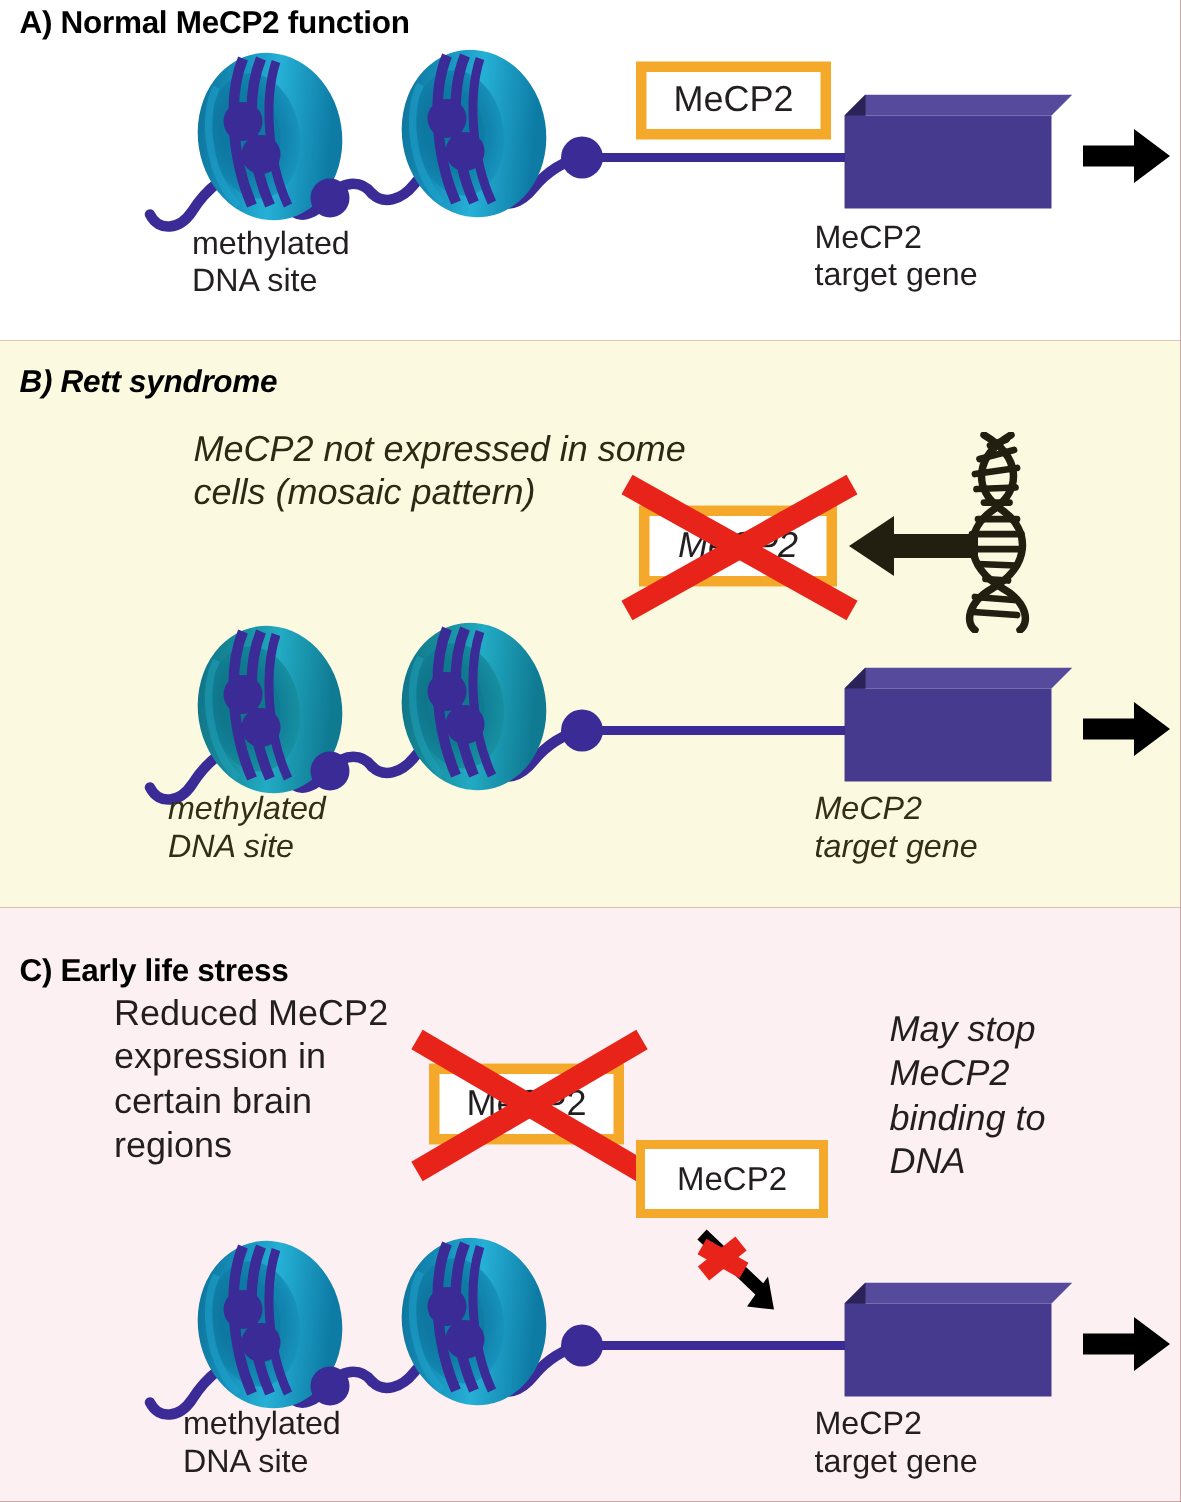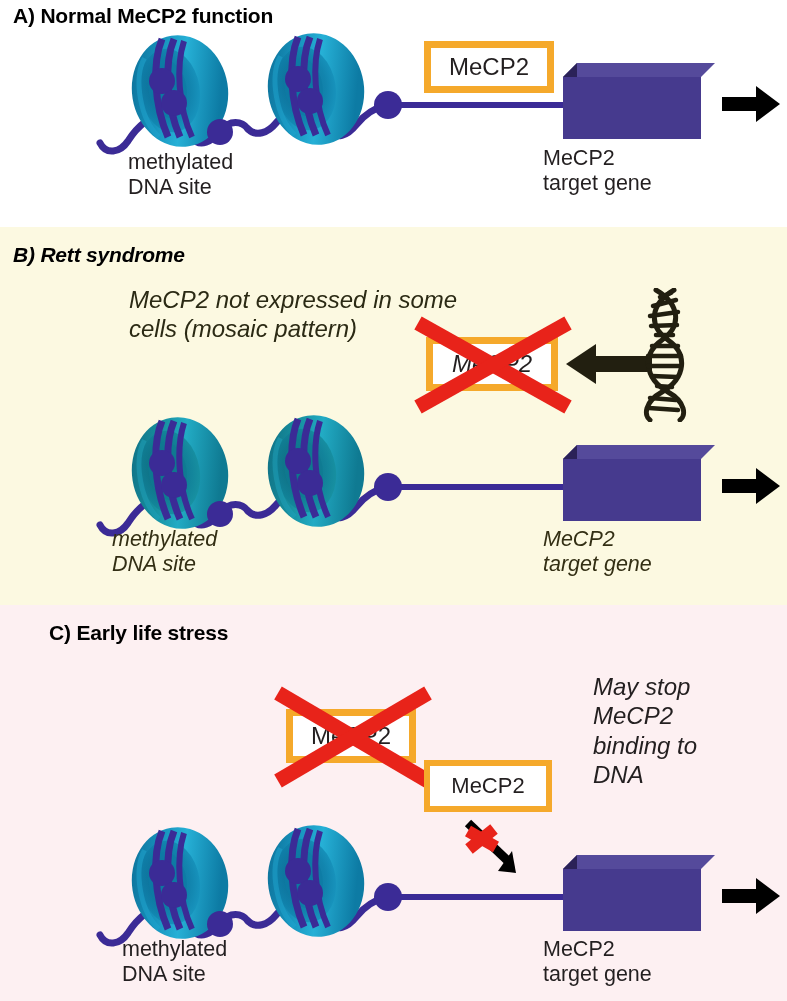--- a/index.html
+++ b/index.html
@@ -298,22 +298,26 @@
     </svg>
 
     <div class="cap olive" style="left:112px; top:300px; width:190px;">methylated
 DNA site</div>
     <div class="cap olive" style="left:543px; top:300px; width:190px;">MeCP2
 target gene</div>
   </div>
 
   <div class="panel" id="panel-c">
 
-    <div class="panel-title" style="left:13px; top:16px;margin-left:36px;">C) Early life stress</div>
-
+    <div class="panel-title" style="left:13px; top:31px;">C) Early life stress</div>
+
+    <div class="body-text" style="left:76px; top:56px; width:215px;">Reduced MeCP2
+expression in
+certain brain
+regions</div>
 
     <div class="body-text" style="left:593px; top:67px; width:200px;font-style:italic;">May stop
 MeCP2
 binding to
 DNA</div>
 
     <div class="mecp2-box" style="left:286px; top:104px; width:130px; height:54px;">
       <span class="lbl">MeCP2</span>
     </div>
     <svg class="red-x" style="left:270px; top:80px;" width="166" height="104" viewBox="0 0 166 104">

